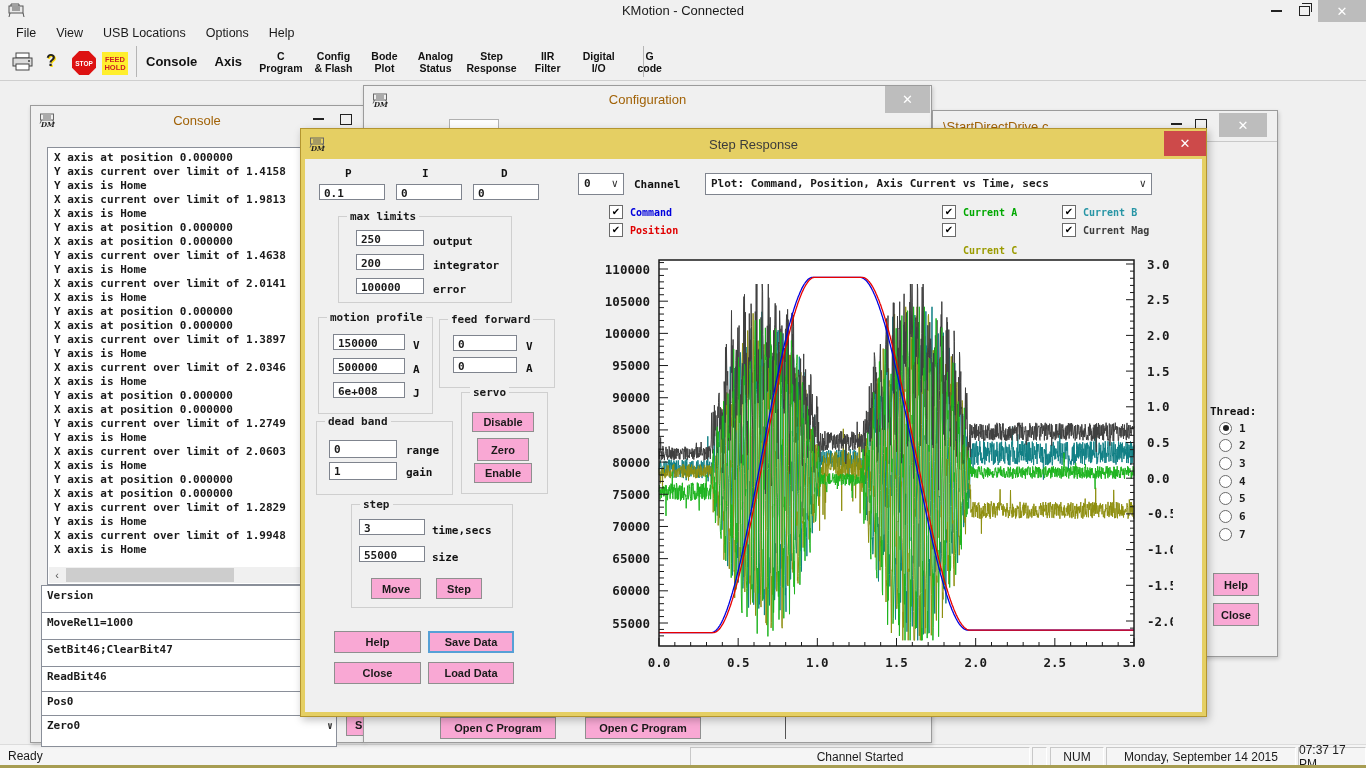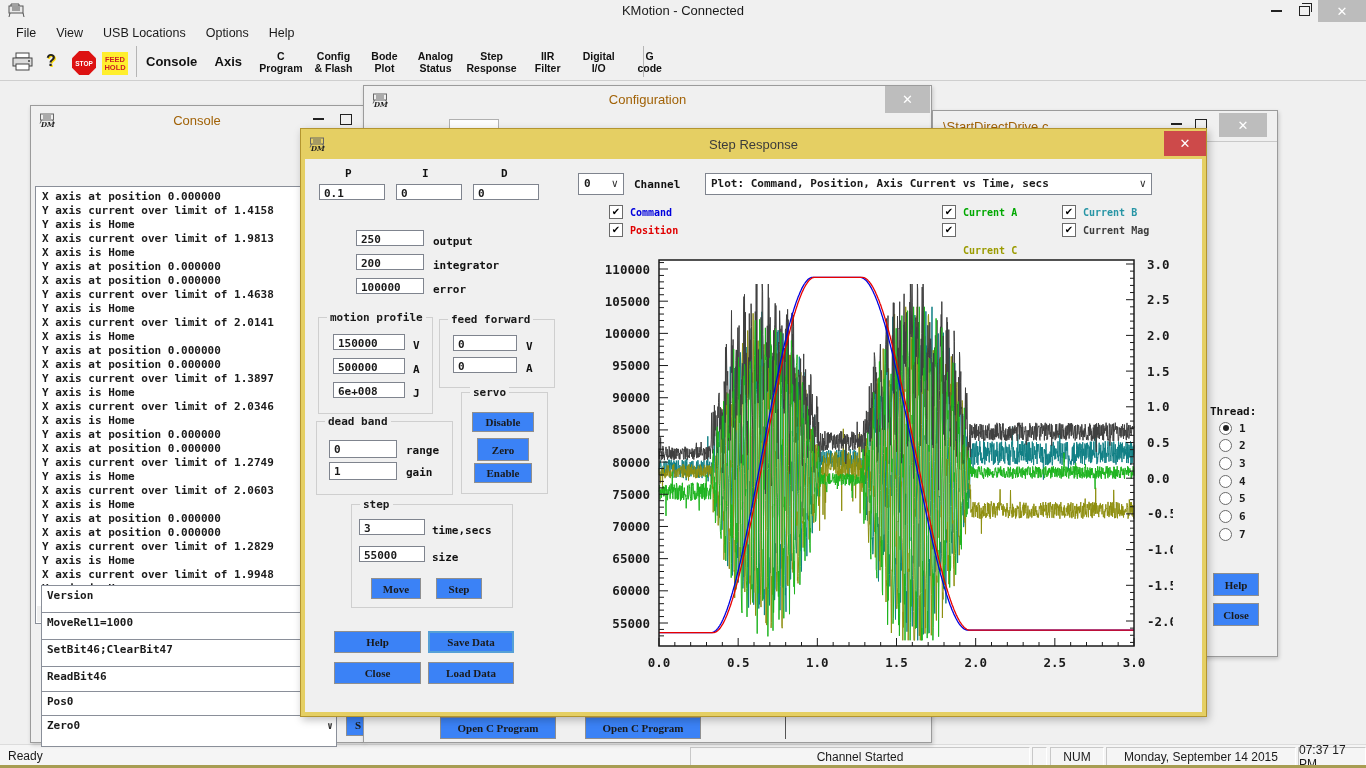--- a/index.html
+++ b/index.html
@@ -27,42 +27,42 @@
     font-size:7.5px;font-weight:bold;line-height:8px;display:flex;flex-direction:column;align-items:center;justify-content:center;}
   #help-icon{left:46px;top:52px;font-size:16px;font-weight:bold;color:#222;text-shadow:1px 1px 0 #ffd900;}
   
   .win{position:absolute;background:#f0f0f0;border:1px solid #9b9b9b;box-shadow:1px 2px 4px rgba(0,0,0,.18);}
   .win-title{position:absolute;left:0;top:0;right:0;height:30px;}
   .win-title-text{position:absolute;left:0;top:7px;width:100%;text-align:center;font-size:13px;color:#a16207;}
   .dm-icon{position:absolute;left:8px;top:6px;width:18px;height:16px;}
   .cap-glyph{position:absolute;font-size:13px;color:#333;}
   .graybtn-x{position:absolute;background:#bdbdbd;color:#fff;font-size:13px;display:flex;align-items:center;justify-content:center;}
   
-  #console-box{left:4px;top:41px;width:312px;height:438px;background:#fff;border:1px solid #8a8f99;box-sizing:border-box;margin-top:39px;}
+  #console-box{left:16px;top:41px;width:312px;height:438px;background:#fff;border:1px solid #8a8f99;box-sizing:border-box;}
   .cline{height:14px;line-height:14px;font-size:11px;font-weight:bold;white-space:pre;
     font-family:"DejaVu Sans Mono","Liberation Mono",monospace;}
   #console-lines{position:absolute;left:6px;top:3px;right:2px;}
   #console-scroll{position:absolute;left:1px;bottom:1px;height:16px;right:1px;background:#f0f0f0;}
   .scr-arr{position:absolute;top:0;width:16px;height:16px;font-size:11px;color:#555;display:flex;align-items:center;justify-content:center;}
   #console-thumb{position:absolute;left:17px;top:1px;width:168px;height:14px;background:#cdcdcd;}
   .cinput{position:absolute;left:10px;width:296px;height:32px;background:#fff;border:1px solid #8a8f99;box-sizing:border-box;
     font-size:11px;font-weight:bold;line-height:19px;padding-left:5px;
     font-family:"DejaVu Sans Mono","Liberation Mono",monospace;}
   .combo-arr2{position:absolute;right:3px;top:0;font-size:10px;color:#333;}
   
   #step-win{left:300px;top:128px;width:907px;height:589px;background:#e5cf63;border:1px solid #b3952f;
     box-shadow:2px 3px 8px rgba(0,0,0,.25);box-sizing:border-box;z-index:40;position:absolute;}
   #step-content{position:absolute;left:4px;top:30px;right:4px;bottom:4px;background:#f0f0f0;}
   #step-close{position:absolute;left:863px;top:2px;width:42px;height:25px;background:#cd4a4a;color:#fff;
     font-size:13px;display:flex;align-items:center;justify-content:center;}
   .lbl{position:absolute;font-size:11px;font-weight:bold;font-family:"DejaVu Sans Mono","Liberation Mono",monospace;color:#111;}
   .field{position:absolute;background:#fff;border:1px solid #7f848e;box-sizing:border-box;font-size:11px;font-weight:bold;
     font-family:"DejaVu Sans Mono","Liberation Mono",monospace;padding:2px 0 0 4px;height:16px;}
-  .btn{position:absolute;background:#3b82f6;border:1px solid #8f8f8f;box-sizing:border-box;font-size:11px;font-weight:bold;
-    font-family:Liberation Serif, serif;display:flex;align-items:center;justify-content:center;height:22px;text-align:center;}
+  .btn{position:absolute;background:#f9a8d4;border:1px solid #8f8f8f;box-sizing:border-box;font-size:11px;font-weight:bold;
+    font-family:Liberation Sans, sans-serif;display:flex;align-items:center;justify-content:center;height:22px;text-align:center;}
   .btn-default{border:2px solid #56a0d6;}
   .group{position:absolute;border:1px solid #cfcfcf;}
   .group-label{position:absolute;top:-7px;left:8px;background:#f0f0f0;padding:0 3px;font-size:11px;font-weight:bold;
     font-family:"DejaVu Sans Mono","Liberation Mono",monospace;}
   .combo{position:absolute;background:#fff;border:1px solid #7f848e;box-sizing:border-box;font-size:11px;font-weight:bold;
     font-family:"DejaVu Sans Mono","Liberation Mono",monospace;padding:3px 0 0 5px;height:22px;}
   .combo .arr{position:absolute;right:5px;top:3px;font-size:11px;color:#333;font-weight:normal;}
   .cbrow{position:absolute;height:14px;display:flex;align-items:center;gap:7px;}
   .cbox{width:12px;height:12px;background:#fff;border:1px solid #6b6b6b;font-size:10px;line-height:11px;text-align:center;color:#000;}
   .cblbl{font-size:10px;font-weight:bold;font-family:"DejaVu Sans Mono","Liberation Mono",monospace;}
@@ -332,20 +332,23 @@
         <div class="cbrow" style="left: 641px; top: 94px;">
           <span class="cbox">✔</span>
           <span class="cblbl" style="color: rgb(155, 155, 0); margin-top: 41px;">Current C</span>
         </div>
         <div class="cbrow" style="left: 761px; top: 94px;">
           <span class="cbox">✔</span>
           <span class="cblbl" style="color: rgb(60, 60, 60);">Current Mag</span>
         </div>
       </div>
 
+    <div class="group" style="left:37px;top:87px;width:172px;height:85px;">
+      <span class="group-label">max limits</span>
+    </div>
     <div class="field" style="left:55px;top:101px;width:68px;">250</div>
     <div class="lbl" style="left:132px;top:106px;">output</div>
     <div class="field" style="left:55px;top:125px;width:68px;">200</div>
     <div class="lbl" style="left:132px;top:130px;">integrator</div>
     <div class="field" style="left:55px;top:149px;width:68px;">100000</div>
     <div class="lbl" style="left:132px;top:154px;">error</div>
 
     <div class="group" style="left:17px;top:188px;width:113px;height:95px;">
       <span class="group-label">motion profile</span>
     </div>

